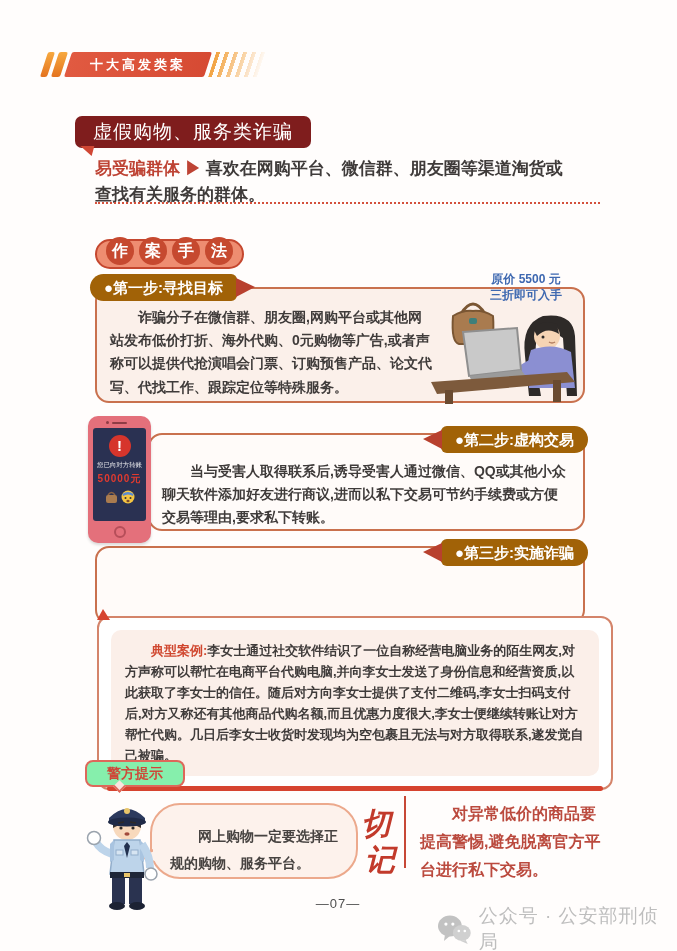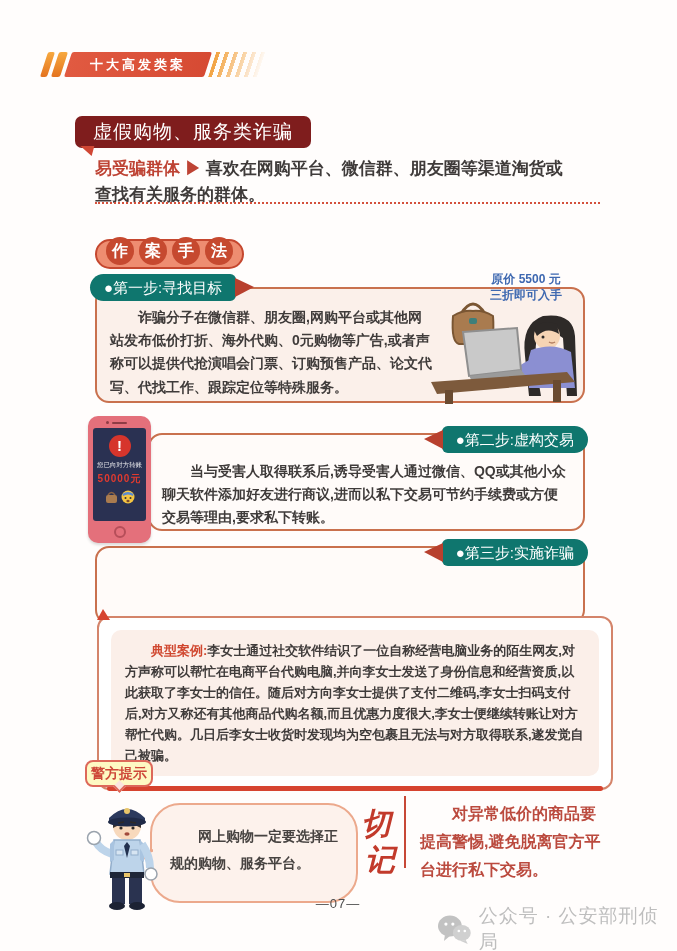--- a/index.html
+++ b/index.html
@@ -46,22 +46,22 @@
   .method-badge .char { display:flex; align-items:center; justify-content:center;
     width:28px; height:28px; margin-top:-6px; border-radius:50%;
     background:#C6492F; color:#fff; font-size:16px; font-weight:bold; }
 
   
   .step-box { position:absolute; border:2px solid #C9714E; border-radius:14px; }
   .box1 { left:95px; top:287px; width:490px; height:116px; background:#FBF0EA; }
   .box2 { left:148px; top:433px; width:437px; height:98px; background:#FFFBF9; }
   .box3 { left:95px; top:546px; width:490px; height:78px; background:#FFFBF9; }
 
-  .ribbon { position:absolute; height:27px; background:#0f766e; color:#fff;
-    font-size:15px; font-weight:normal; line-height:27px; padding:0 14px; z-index:5; }
+  .ribbon { position:absolute; height:27px; background:#a16207; color:#fff;
+    font-size:15px; font-weight:bold; line-height:27px; padding:0 14px; z-index:5; }
   .ribbon-l { border-radius:14px 6px 6px 14px; }
   .ribbon-l::after { content:""; position:absolute; right:-18px; top:4px; width:0; height:0;
     border-top:9px solid transparent; border-bottom:10px solid transparent;
     border-left:19px solid #B8402E; }
   .ribbon-r { border-radius:6px 14px 14px 6px; }
   .ribbon-r::before { content:""; position:absolute; left:-18px; top:4px; width:0; height:0;
     border-top:9px solid transparent; border-bottom:10px solid transparent;
     border-right:19px solid #B8402E; }
   .ribbon1 { left:90px; top:274px; }
   .ribbon2 { top:426px; right:89px; }
@@ -106,30 +106,30 @@
     border-left:6px solid transparent; border-right:7px solid transparent;
     border-bottom:11px solid #D6432F; }
   .case-panel { background:#FBEFE9; border-radius:10px; padding:10px 14px; }
   .case-panel p { font-size:13px; font-weight:600; color:#3F3B3A; line-height:1.62;
     text-indent:2em; }
   .case-panel .case-label { color:#D0472F; }
   .case-underline { position:absolute; left:8px; right:8px; bottom:-3px; height:5px;
     background:#D6432F; border-radius:3px; }
 
   
-  .tip-badge { position:absolute; left:85px; top:760px; height:27px; padding:0 4px;
-    background:#fef9c3; border:2px solid #DD685A; border-radius:8px;
+  .tip-badge { position:absolute; left:85px; top:760px; height:27px; padding:0 20px;
+    background:#86efac; border:2px solid #DD685A; border-radius:8px;
     color:#CE4839; font-size:14px; font-weight:bold; line-height:23px; z-index:5; }
   .tip-badge .tail { position:absolute; left:28px; bottom:-6px; width:9px; height:9px;
     background:#FBE3DF; border-right:2px solid #DD685A; border-bottom:2px solid #DD685A;
     transform:rotate(45deg); }
 
   .officer { position:absolute; left:74px; top:792px; z-index:4; }
 
-  .bubble { position:absolute; left:150px; top:803px; width:208px; height:100px;
+  .bubble { position:absolute; left:150px; top:803px; width:208px; height:76px;
     background:#FDF2EC; border:2px solid #ECA98C; border-radius:30px; }
   .bubble::before { content:""; position:absolute; left:-15px; top:44px; width:0; height:0;
     border-top:7px solid transparent; border-bottom:7px solid transparent;
     border-right:16px solid #ECA98C; }
   .bubble::after { content:""; position:absolute; left:-11px; top:46px; width:0; height:0;
     border-top:5px solid transparent; border-bottom:5px solid transparent;
     border-right:14px solid #FDF2EC; }
   .bubble p { margin:18px 18px 0 18px; font-size:14px; font-weight:bold; color:#474341;
     line-height:1.9; text-indent:2em; }
 

